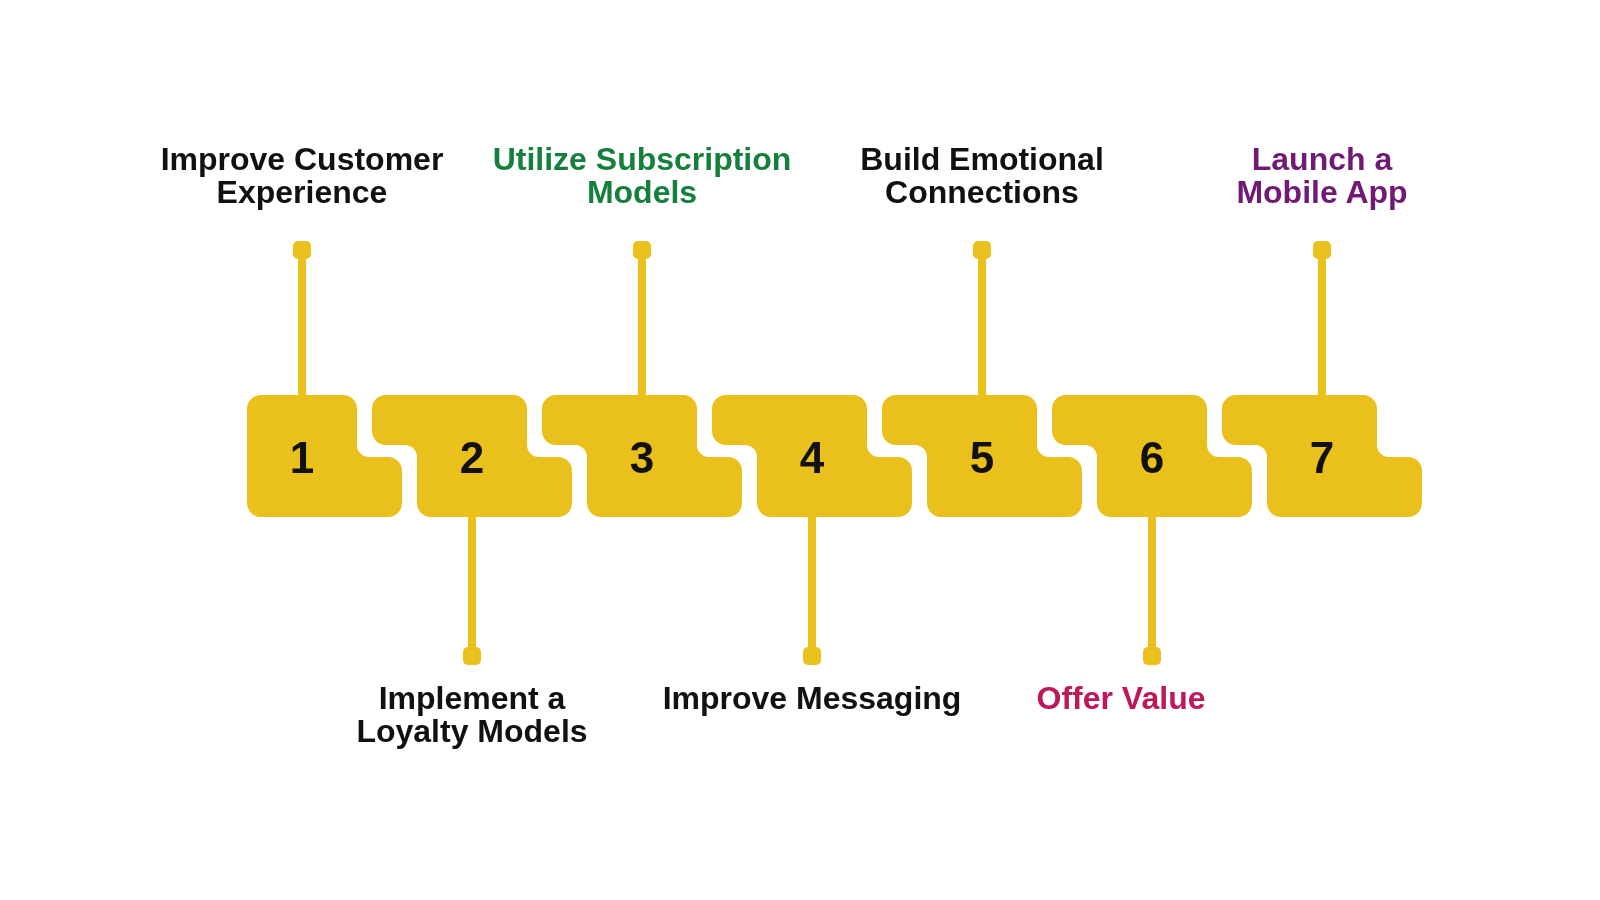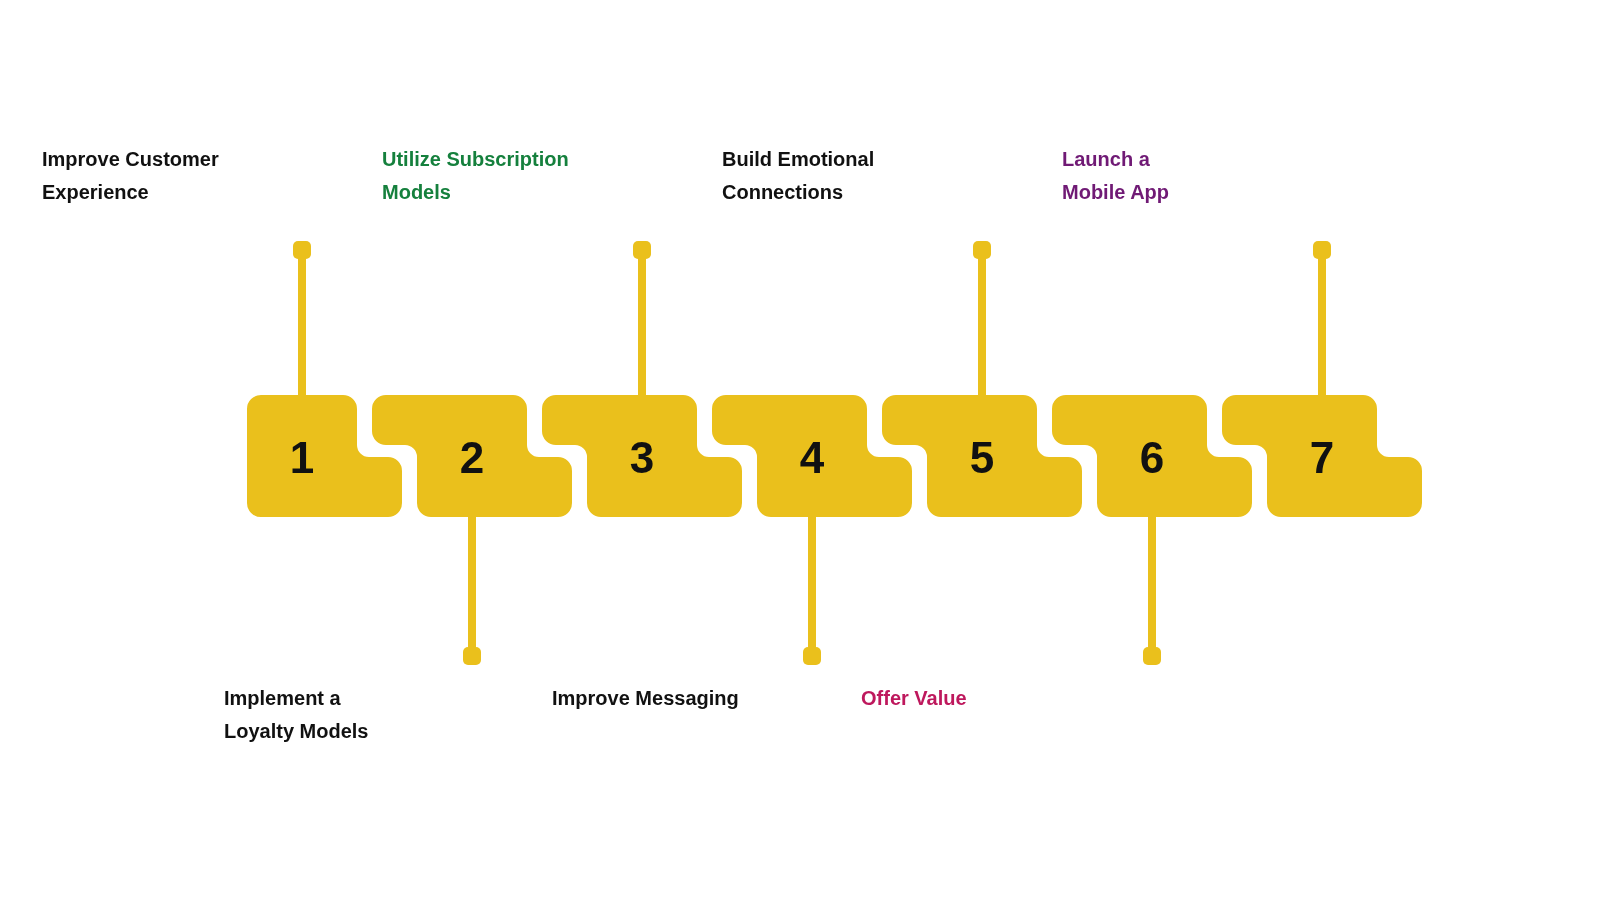--- a/index.html
+++ b/index.html
@@ -36,22 +36,22 @@
   }
   .connector-cap {
     position: absolute;
     width: 18px;
     height: 18px;
     border-radius: 5px;
   }
   .step-label {
     position: absolute;
     width: 520px;
-    text-align: left;
-    font-size: 20px;
+    text-align: center;
+    font-size: 32px;
     font-weight: bold;
     line-height: 33px;
     color: #111111;
     letter-spacing: 0px;
   }
   .step-label span { display: block; }
 </style>
 </head>
 <body>
 
@@ -69,21 +69,21 @@
       <div class="step-number" style="left: 242px; top: 429px; color: rgb(17, 17, 17);">1</div>
       <div class="connector-line" style="left: 298px; background: rgb(234, 192, 28); top: 253px; height: 142px;"></div>
       <div class="connector-cap" style="left: 293px; top: 241px; background: rgb(234, 192, 28);"></div>
       <div class="step-label" style="left: 42px; top: 143px; color: rgb(17, 17, 17);">
         <span>Improve Customer</span>
         <span>Experience</span>
       </div>
       <div class="step-number" style="left: 412px; top: 429px; color: rgb(17, 17, 17);">2</div>
       <div class="connector-line" style="left: 468px; background: rgb(234, 192, 28); top: 517px; height: 135px;"></div>
       <div class="connector-cap" style="left: 463px; top: 647px; background: rgb(234, 192, 28);"></div>
-      <div class="step-label" style="left: 224px; top: 682px; color: rgb(17, 17, 17);">
+      <div class="step-label" style="left: 212px; top: 682px; color: rgb(17, 17, 17);">
         <span>Implement a</span>
         <span>Loyalty Models</span>
       </div>
       <div class="step-number" style="left: 582px; top: 429px; color: rgb(17, 17, 17);">3</div>
       <div class="connector-line" style="left: 638px; background: rgb(234, 192, 28); top: 253px; height: 142px;"></div>
       <div class="connector-cap" style="left: 633px; top: 241px; background: rgb(234, 192, 28);"></div>
       <div class="step-label" style="left: 382px; top: 143px; color: #15803d;">
         <span>Utilize Subscription</span>
         <span>Models</span>
       </div>

